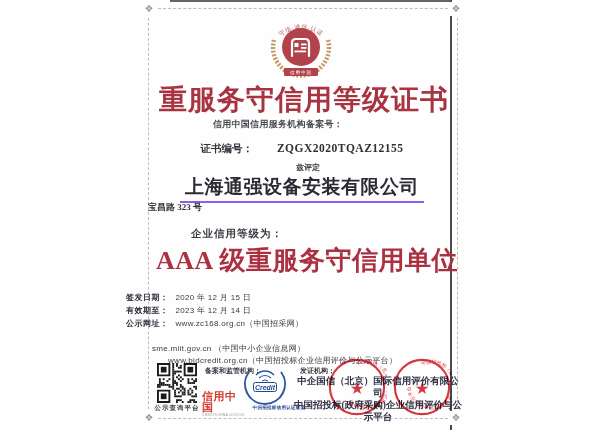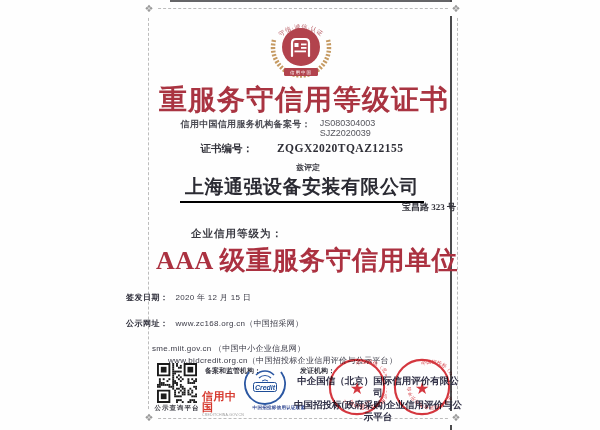--- a/index.html
+++ b/index.html
@@ -26,22 +26,22 @@
   .certno{position:absolute;left:148px;top:142px;width:308px;display:flex;
           justify-content:center;gap:24px;align-items:baseline;}
   .cn-label{font-size:10.5px;font-weight:bold;color:#33333b;}
   .cn-val{font-family:"Liberation Serif",serif;font-size:11.5px;font-weight:bold;
           letter-spacing:.5px;color:#2f2f37;}
   .hereby{position:absolute;left:148px;top:162px;width:320px;text-align:center;
           font-size:8px;font-weight:bold;color:#3e3e46;}
   .company-wrap{position:absolute;left:148px;top:174px;width:308px;text-align:center;}
   .company{display:inline-block;font-family:"Liberation Serif",serif;font-size:19px;
            font-weight:bold;color:#2b2b33;letter-spacing:.5px;
-           border-bottom:2px solid #000000;padding:0 5px 1px;}
-  .address{position:absolute;left:148px;top:201px;width:308px;text-align:right;
+           border-bottom:2px solid #8b5cf6;padding:0 5px 1px;}
+  .address{position:absolute;left:148px;top:201px;width:308px;text-align:left;
            font-family:"Liberation Serif",serif;font-size:9px;font-weight:bold;color:#33333b;}
   .rating-label{position:absolute;left:191px;top:227px;font-size:10.5px;font-weight:bold;
                 color:#3a3a42;letter-spacing:1px;}
   .rating{position:absolute;left:156px;top:243px;width:308px;text-align:left;white-space:nowrap;
           font-family:"Liberation Serif",serif;font-size:26px;font-weight:bold;
           color:#ab3140;letter-spacing:.5px;}
   
   .drow{position:absolute;display:flex;gap:7px;font-size:8px;line-height:9px;}
   .d-label{font-weight:bold;color:#2e2e3a;letter-spacing:.5px;}
   .d-val{color:#3a3a46;letter-spacing:.3px;}
@@ -91,44 +91,44 @@
     <rect x="40" y="31" width="5.5" height="1.8" fill="#fff"></rect>
     <rect x="33.5" y="34.5" width="11.5" height="1.8" fill="#fff"></rect>
     <rect x="23" y="52" width="34" height="8" rx="1.5" fill="#b2434d"></rect>
     <text x="40" y="58" text-anchor="middle" font-size="4.5" fill="#fff" letter-spacing="1">信用中国</text>
   </svg>
 
   <div class="title">重服务守信用等级证书</div>
 
   <div class="filing">
     <span class="f-label">信用中国信用服务机构备案号：</span>
-    <span class="f-nums">
-      <span>JS080304003</span>
-      <span>SJZ2020039</span>
-    </span>
   </div>
 
   <div class="certno">
     <span class="cn-label">证书编号：</span>
     <span class="cn-val">ZQGX2020TQAZ12155</span>
   </div>
 
   <div class="hereby">兹评定</div>
 
   <div class="company-wrap">
     <span class="company">上海通强设备安装有限公司</span>
   </div>
   <div class="address">宝昌路 323 号</div>
 
   <div class="rating-label">企业信用等级为：</div>
   <div class="rating">AAA 级重服务守信用单位</div>
 
   <div class="drow r1">
     <span class="d-label">签发日期：</span>
     <span class="d-val">2020 年 12 月 15 日</span>
+  </div>
+  <div class="drow r2">
+    <span class="d-label">有效期至：</span>
+    <span class="d-val">2023 年 12 月 14 日</span>
   </div>
   <div class="drow r3">
     <span class="d-label">公示网址：</span>
     <span class="d-val">www.zc168.org.cn（中国招采网）</span>
   </div>
   <div class="drow s2">
     <span class="d-val">sme.miit.gov.cn （中国中小企业信息网）</span>
   </div>
   <div class="drow s3">
     <span class="d-val">www.bidcredit.org.cn（中国招投标企业信用评价与公示平台）</span>

